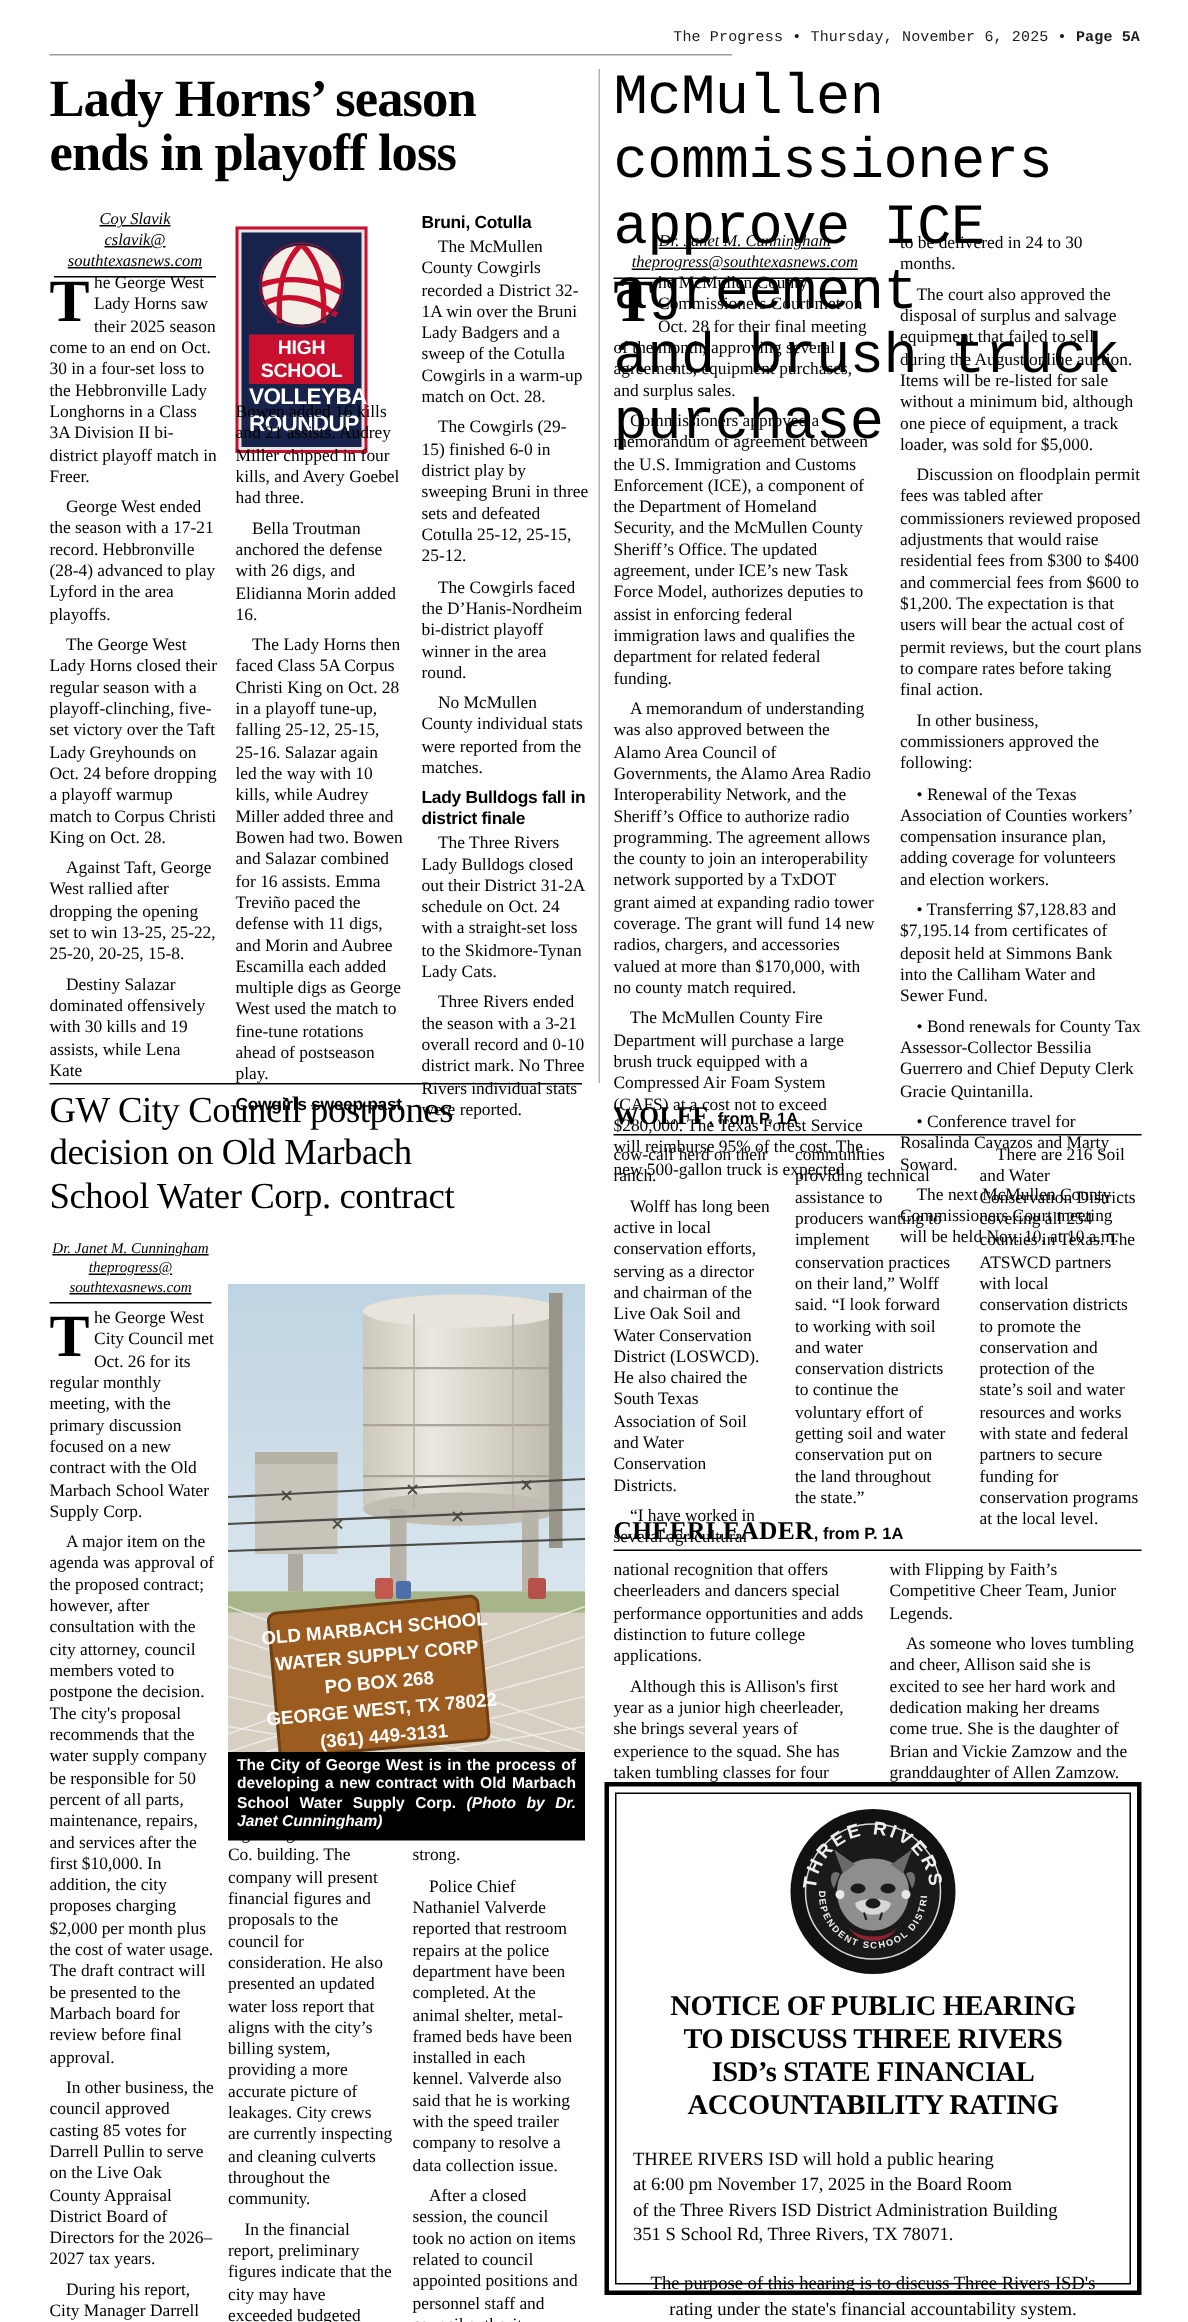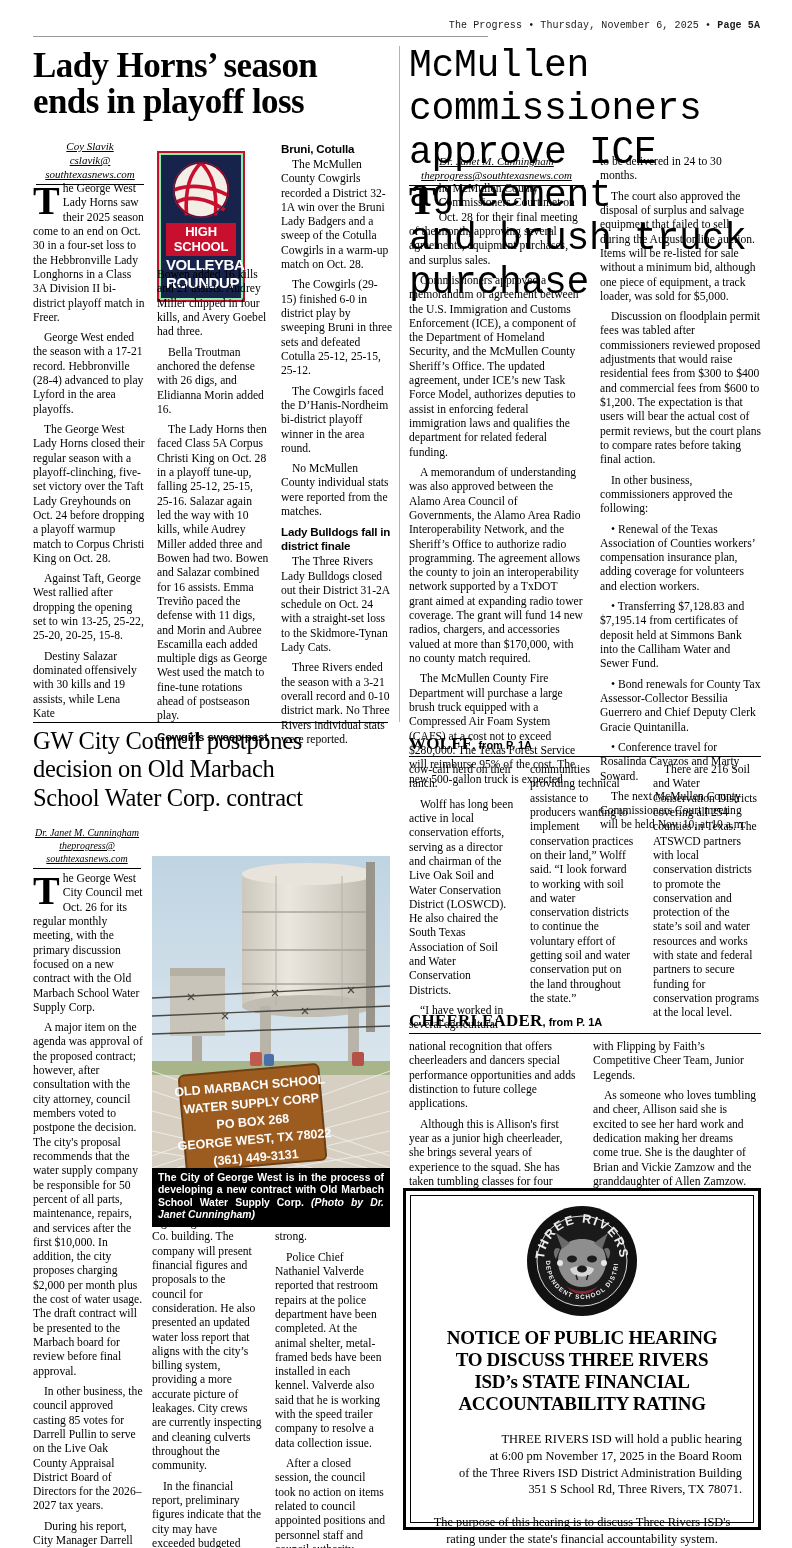--- a/index.html
+++ b/index.html
@@ -41,21 +41,21 @@
   .vrule{position:absolute;background:#b4b4b4;width:1px;}
   .hrule{position:absolute;background:#000;height:1px;}
 
   
   .dropcap::first-letter{
     float:left;font-size:40px;line-height:.86;font-weight:bold;
     padding:2px 3px 0 0;font-family:"Liberation Serif",serif;
   }
 
   
-  .vbl{position:absolute;border:2px solid #c8102e;background:#86efac;padding:2px;}
+  .vbl{position:absolute;border:2px solid #c8102e;background:#e5e5e5;padding:2px;}
   .vbl-inner{background:#17234a;padding:4px 5px 5px;}
   .vbl-ball{width:58px;height:58px;margin:2px auto 4px;position:relative;}
   .vbl-ball svg{display:block;}
   .vbl-band{background:#c8102e;color:#fff;font-family:"Liberation Sans",sans-serif;
     font-weight:bold;font-size:13px;text-align:center;letter-spacing:-.2px;padding:1px 0 2px;}
   .vbl-band2{background:#17234a;color:#fff;font-family:"Liberation Sans",sans-serif;
     font-weight:bold;font-size:15px;text-align:center;letter-spacing:-.4px;
     line-height:1.02;padding:1px 0 2px;}
 
   
@@ -75,21 +75,21 @@
   
   .ad{position:absolute;border:3px solid #000;background:#fff;box-sizing:border-box;}
   .ad-inner{position:absolute;inset:4px;border:1px solid #000;}
   .ad-logo{width:112px;height:112px;margin:14px auto 10px;position:relative;}
   .ad-hed{
     font-family:"Liberation Serif",serif;font-weight:bold;font-size:19px;
     line-height:1.16;text-align:center;letter-spacing:-.3px;margin:0 14px;
   }
   .ad-body{
     font-family:"Liberation Serif",serif;font-size:12.4px;line-height:1.35;
-    text-align:right;margin:16px 16px 0;
+    text-align:left;margin:16px 16px 0;
   }
   .ad-body2{
     font-family:"Liberation Serif",serif;font-size:12.4px;line-height:1.35;
     text-align:center;margin:16px 12px 0;
   }
 </style>
 </head>
 <body>
 
 <div class="page">

